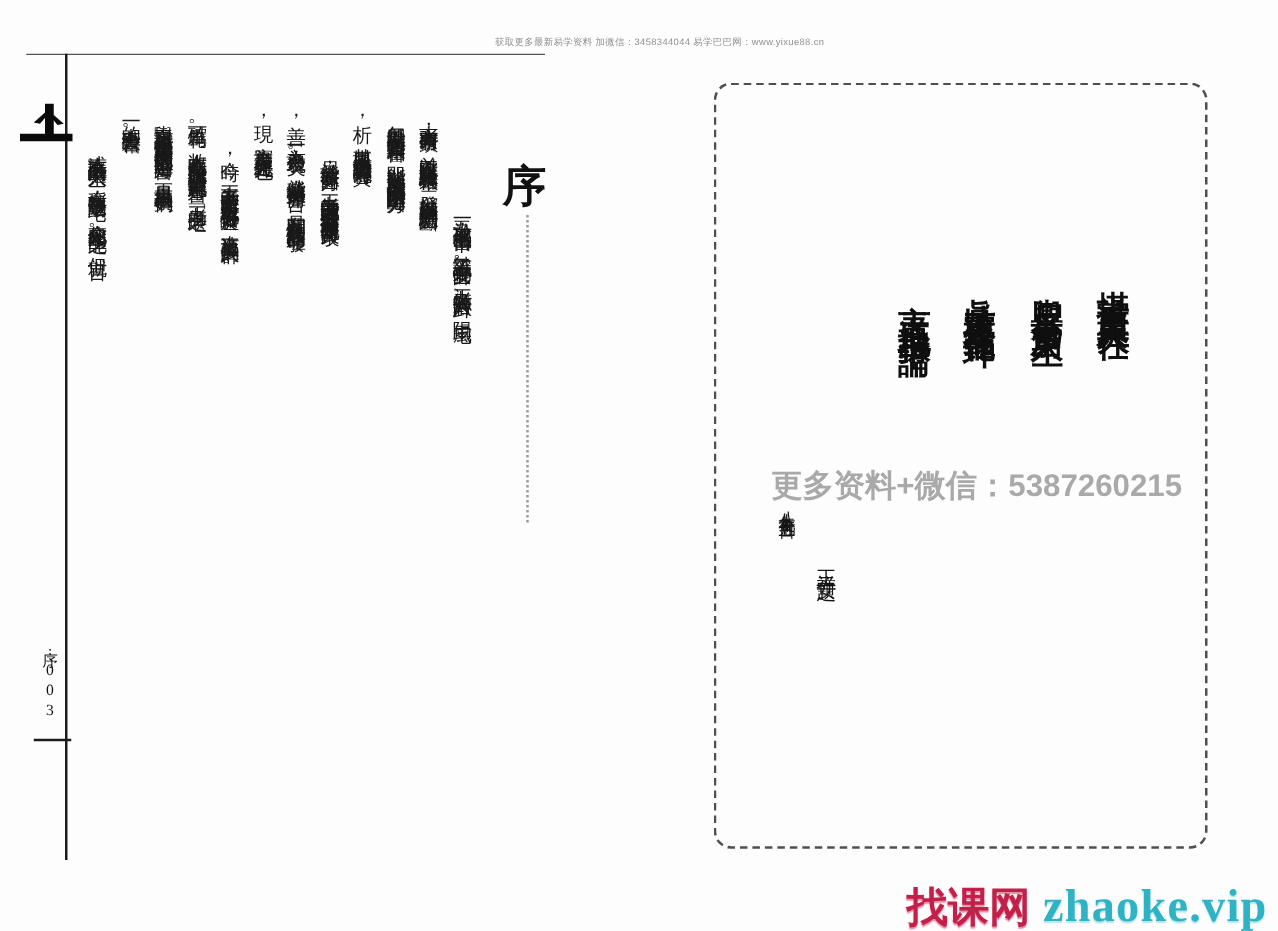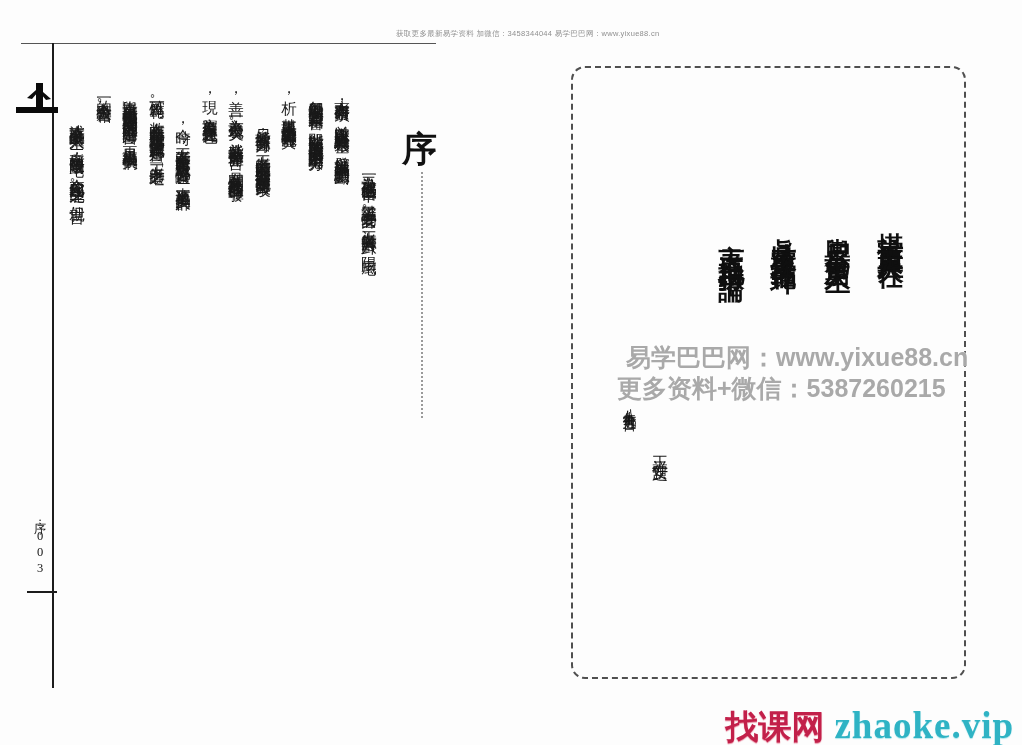--- a/index.html
+++ b/index.html
@@ -118,21 +118,20 @@
 
     <div class="verse v1">堪當重責與大任，</div>
     <div class="verse v2">輿尸爲首窮人生；</div>
     <div class="verse v3">眞才實學掄乾坤，</div>
     <div class="verse v4">言天道地持中論。</div>
 
     <div class="sig">王祥安題</div>
     <div class="date">八十九年七月五日</div>
   </div>
 
-  <div class="wm wm1">易学巴巴网：www.yixue88.cn</div>
   <div class="wm wm2">更多资料+微信：5387260215</div>
 
   <div class="logo">
     <span class="logo-cn">找课网</span>
     <span class="logo-en">zhaoke.vip</span>
   </div>
 
 </div>
 
 </body></html>

